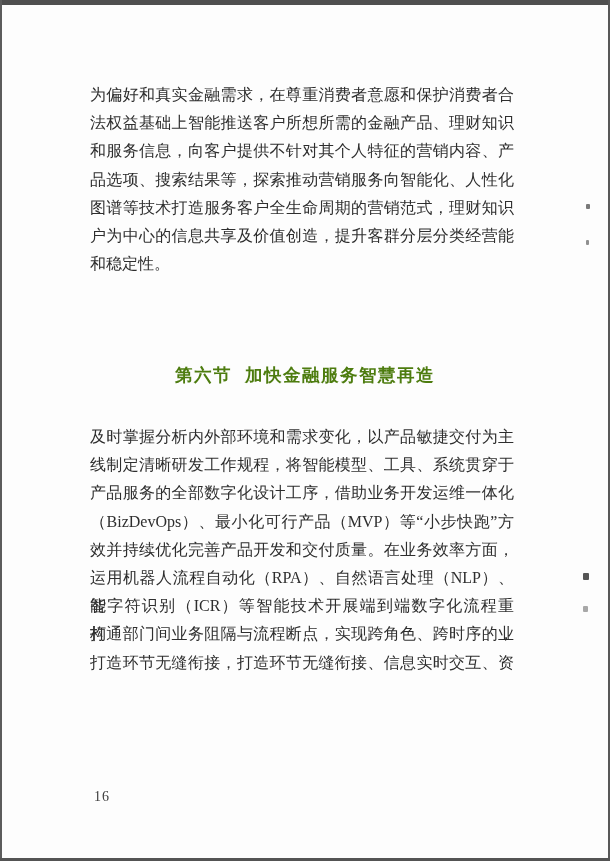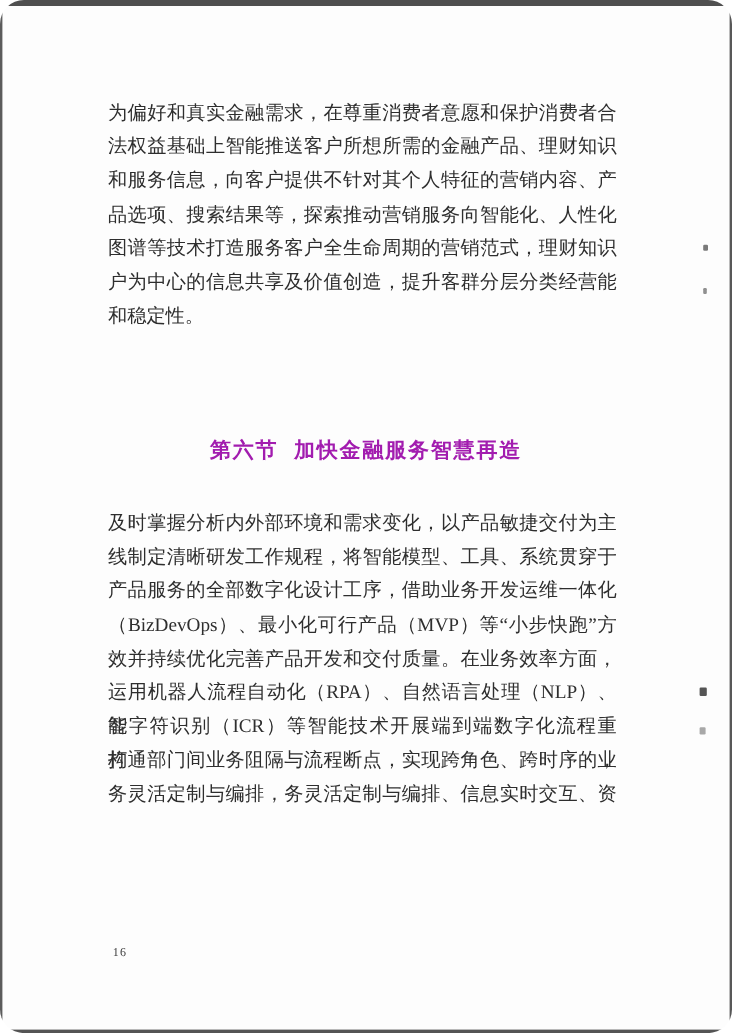--- a/index.html
+++ b/index.html
@@ -8,21 +8,20 @@
     --bg:#fdfdfd;
   }
   html,body{margin:0;padding:0;background:#ffffff;}
   .viewport{
     position:relative;
     width:610px;height:861px;
     background:var(--bg);
     overflow:hidden;
     font-family:"Liberation Serif","DejaVu Serif",serif;
     color:var(--text);
-    border-radius:20px;
   }
   
   .frame-top{position:absolute;top:0;left:0;width:610px;height:5px;background:var(--frame);}
   .frame-bottom{position:absolute;bottom:0;left:0;width:610px;height:3px;background:#545454;}
   .frame-left{position:absolute;top:0;bottom:0;left:0;width:2px;background:#5c5c5c;}
   .frame-right{position:absolute;top:0;bottom:0;right:0;width:2px;background:#585858;}
 
   
   .para{position:absolute;left:90px;width:424px;}
   .para1{top:81px;}
@@ -39,28 +38,28 @@
   .line.indent{text-indent:37px;}
 
   .heading{
     position:absolute;
     top:363px;left:0;width:610px;
     margin:0;
     text-align:center;
     font-size:17.5px;
     font-weight:bold;
     letter-spacing:1.5px;
-    color:#a21caf;
+    color:#4d7c0f;
   }
   .heading .sec{margin-right:13px;}
 
   .page-number{
     position:absolute;
     left:94px;top:789px;
-    font-size:10px;
+    font-size:14px;
     letter-spacing:1px;
     color:#3c3c3c;
   }
 
   
   .speck{position:absolute;border-radius:1px;}
   .speck.s1{left:586px;top:204px;width:4px;height:5px;background:#7a7a7a;}
   .speck.s2{left:586px;top:240px;width:3px;height:5px;background:#909090;}
   .speck.s3{left:583px;top:573px;width:6px;height:7px;background:#555555;}
   .speck.s4{left:583px;top:606px;width:5px;height:6px;background:#a8a8a8;}
@@ -96,18 +95,18 @@
 
   <div class="para para2">
     <div class="line">及时掌握分析内外部环境和需求变化，以产品敏捷交付为主</div>
     <div class="line">线制定清晰研发工作规程，将智能模型、工具、系统贯穿于</div>
     <div class="line">产品服务的全部数字化设计工序，借助业务开发运维一体化</div>
     <div class="line">（BizDevOps）、最小化可行产品（MVP）等“小步快跑”方</div>
     <div class="line">效并持续优化完善产品开发和交付质量。在业务效率方面，</div>
     <div class="line">运用机器人流程自动化（RPA）、自然语言处理（NLP）、智</div>
     <div class="line">能字符识别（ICR）等智能技术开展端到端数字化流程重构，</div>
     <div class="line">打通部门间业务阻隔与流程断点，实现跨角色、跨时序的业</div>
-    <div class="line">务灵活定制与编排，务灵活定制与编排、信息实时交互、资</div>
+    <div class="line">打造环节无缝衔接，打造环节无缝衔接、信息实时交互、资</div>
   </div>
 
   <div class="page-number">16</div>
 
 </div>
 
 </body></html>

